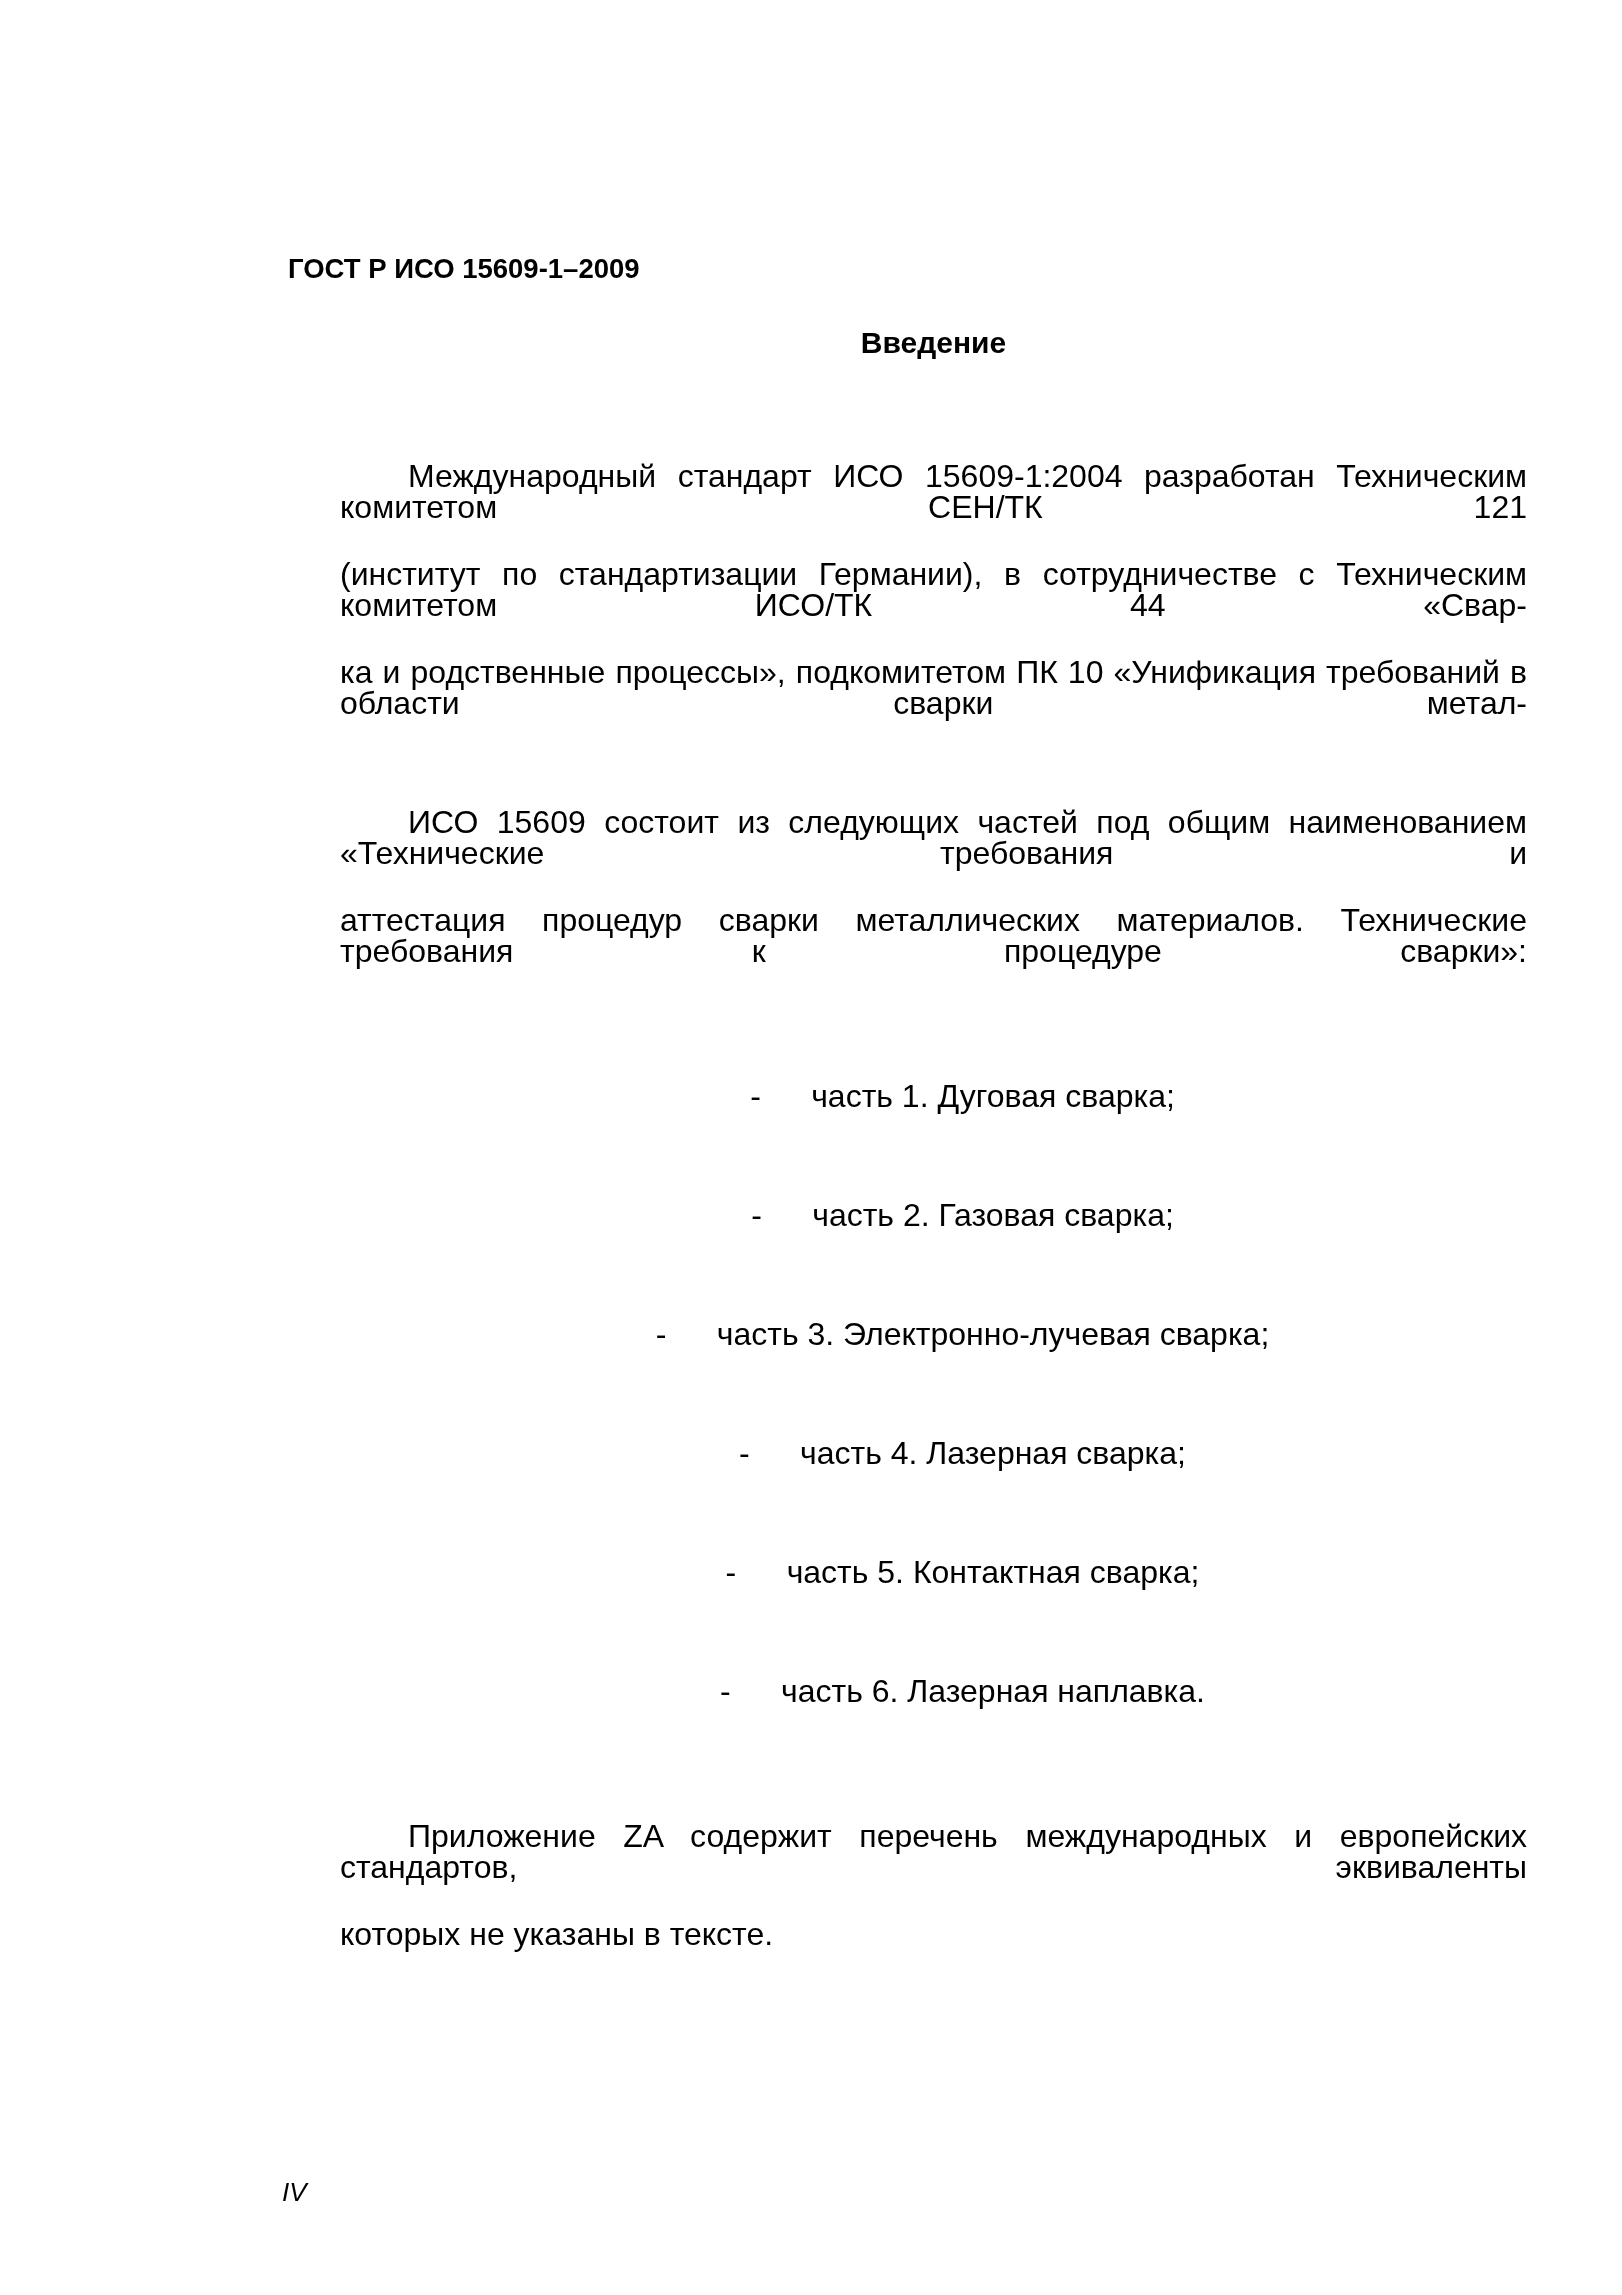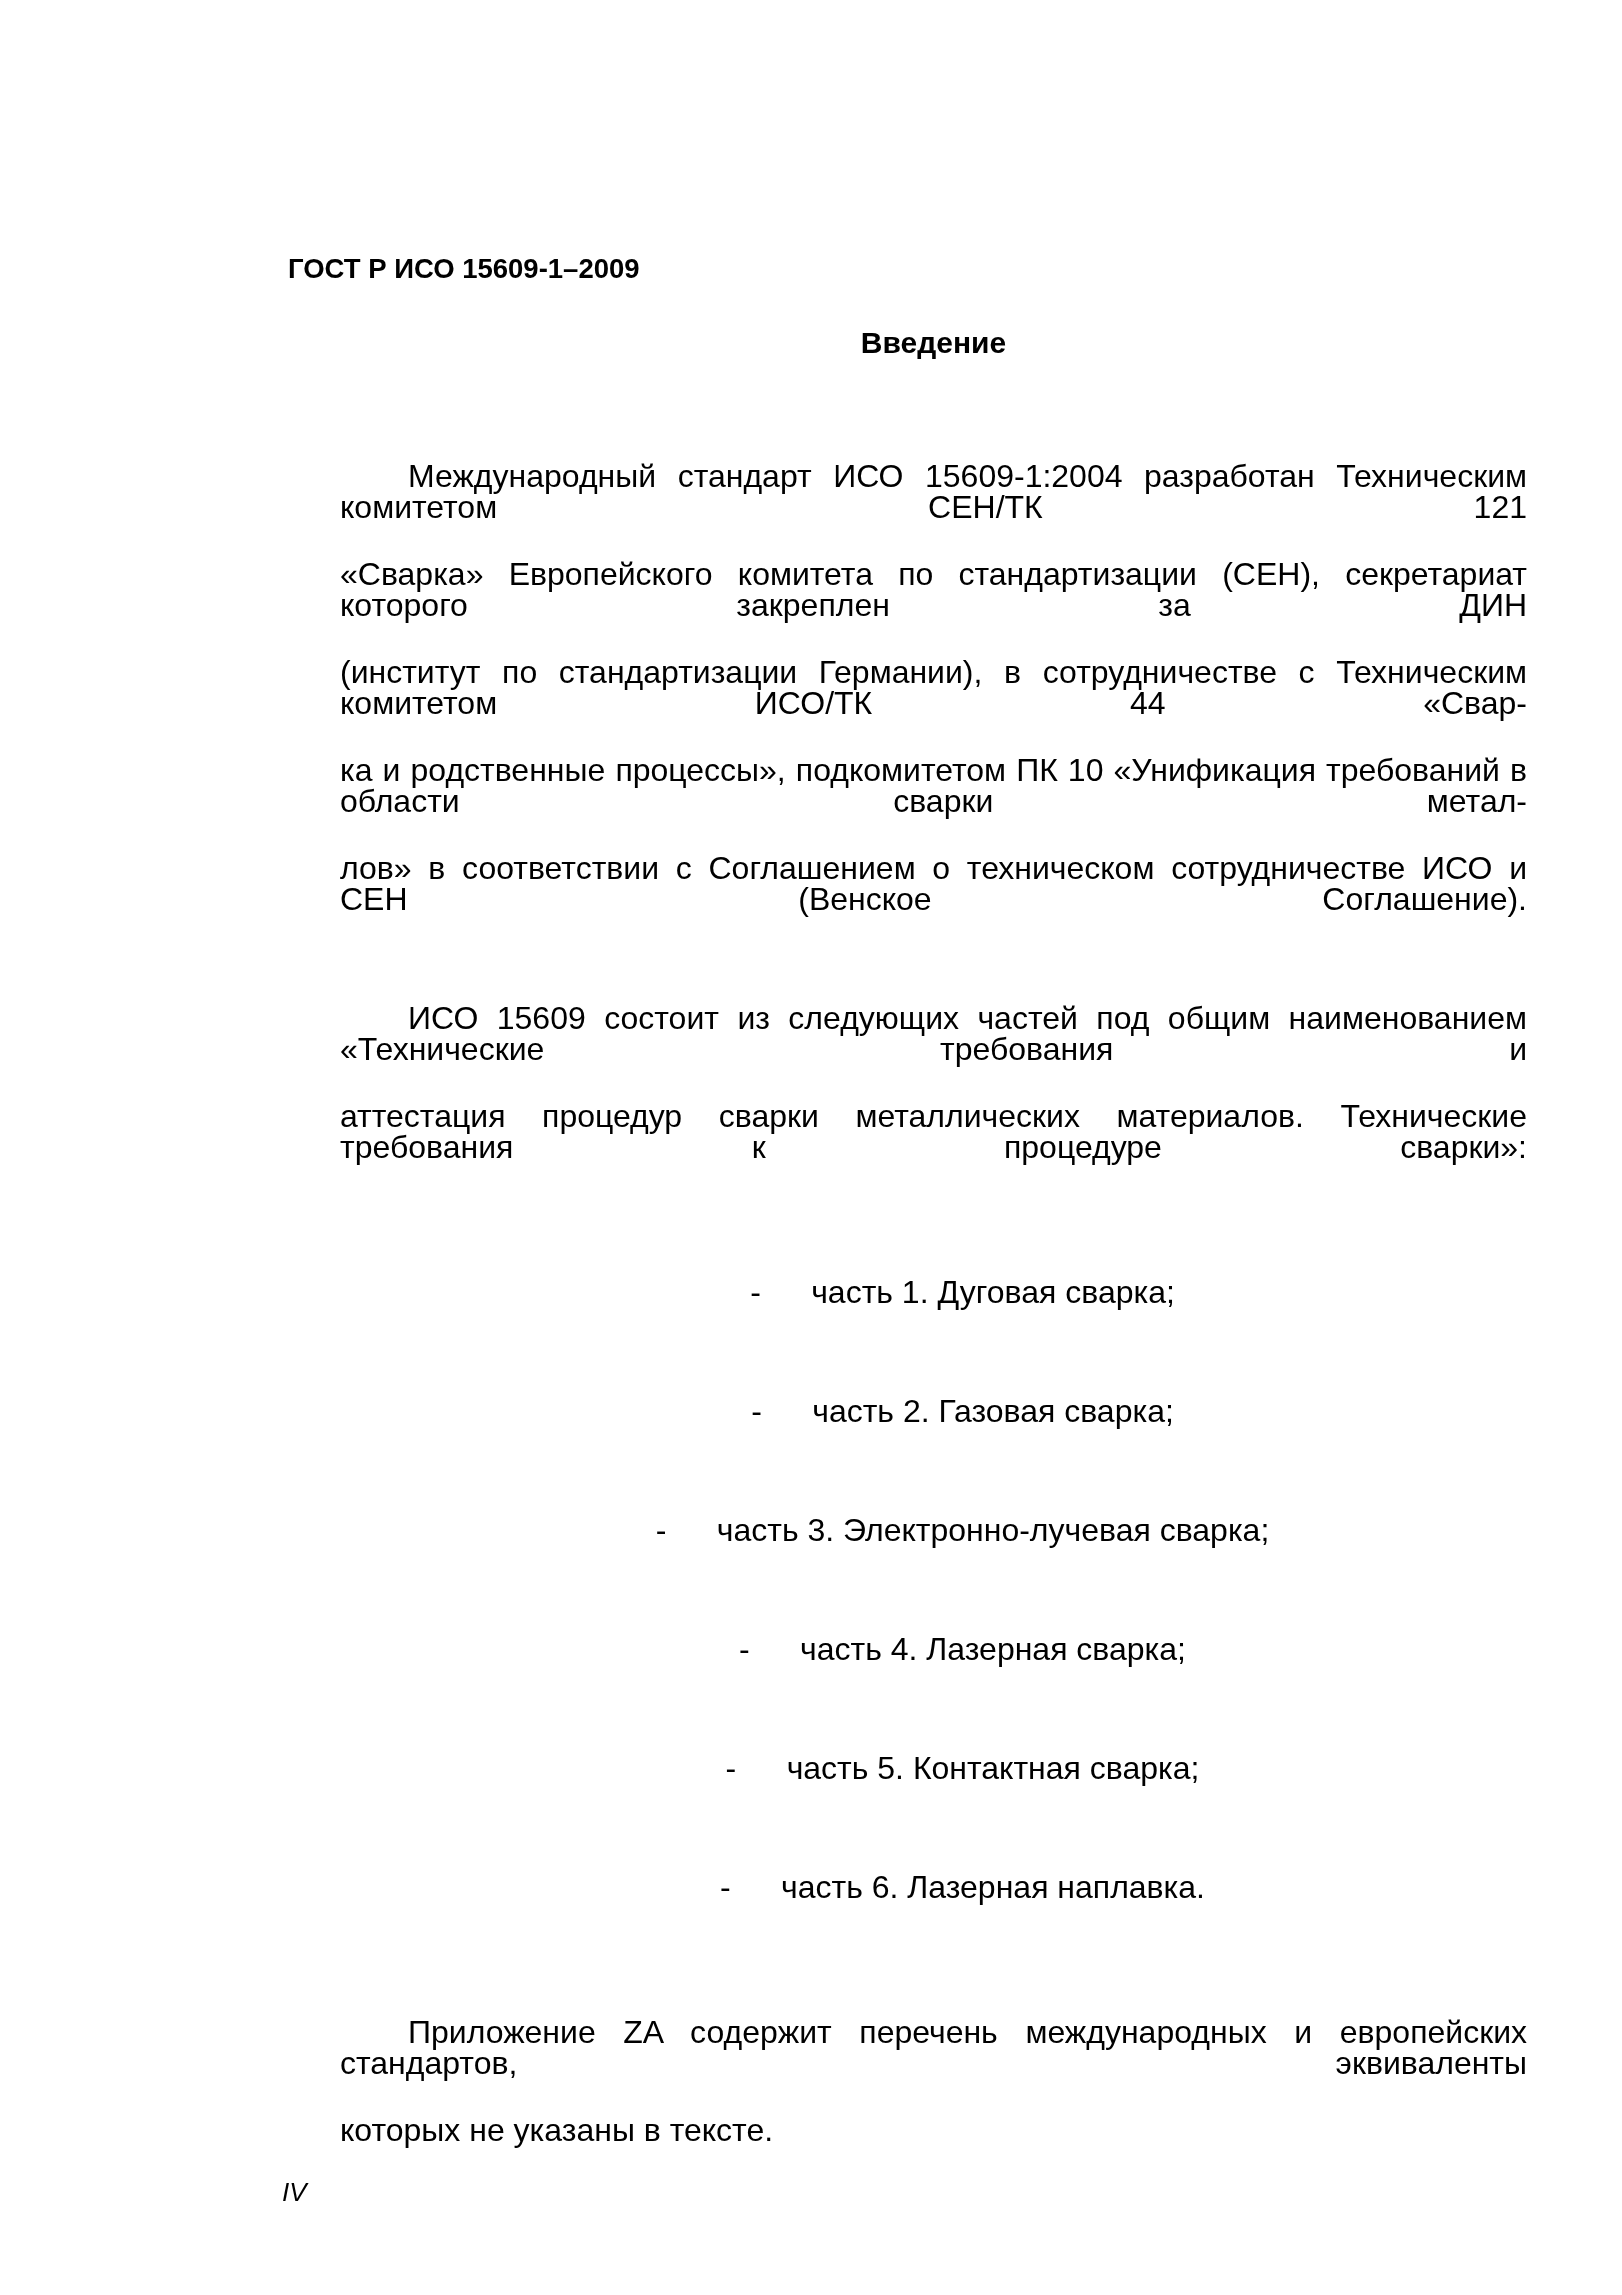--- a/index.html
+++ b/index.html
@@ -63,24 +63,22 @@
 <div class="page">
 
   <div class="doc-header">ГОСТ Р ИСО 15609-1–2009</div>
 
   <div class="section-title">Введение</div>
 
   <div class="body-text">
 
     <div class="para">
       <span class="line fill indent">Международный стандарт ИСО 15609-1:2004 разработан Техническим комитетом СЕН/ТК 121</span>
-      <span class="line fill">«Сварка» Европейского комитета по стандартизации (СЕН), секретариат которого закреплен за ДИН</span>
       <span class="line fill">(институт по стандартизации Германии), в сотрудничестве с Техническим комитетом ИСО/ТК 44 «Свар-</span>
       <span class="line fill">ка и родственные процессы», подкомитетом ПК 10 «Унификация требований в области сварки метал-</span>
-      <span class="line fill">лов» в соответствии с Соглашением о техническом сотрудничестве ИСО и СЕН (Венское Соглашение).</span>
     </div>
 
     <div class="para">
       <span class="line fill indent">ИСО 15609 состоит из следующих частей под общим наименованием «Технические требования и</span>
       <span class="line fill">аттестация процедур сварки металлических материалов. Технические требования к процедуре сварки»:</span>
     </div>
 
     <div class="parts-list">
       <div class="list-item"><span class="list-marker">-</span><span>часть 1. Дуговая сварка;</span></div>
       <div class="list-item"><span class="list-marker">-</span><span>часть 2. Газовая сварка;</span></div>

